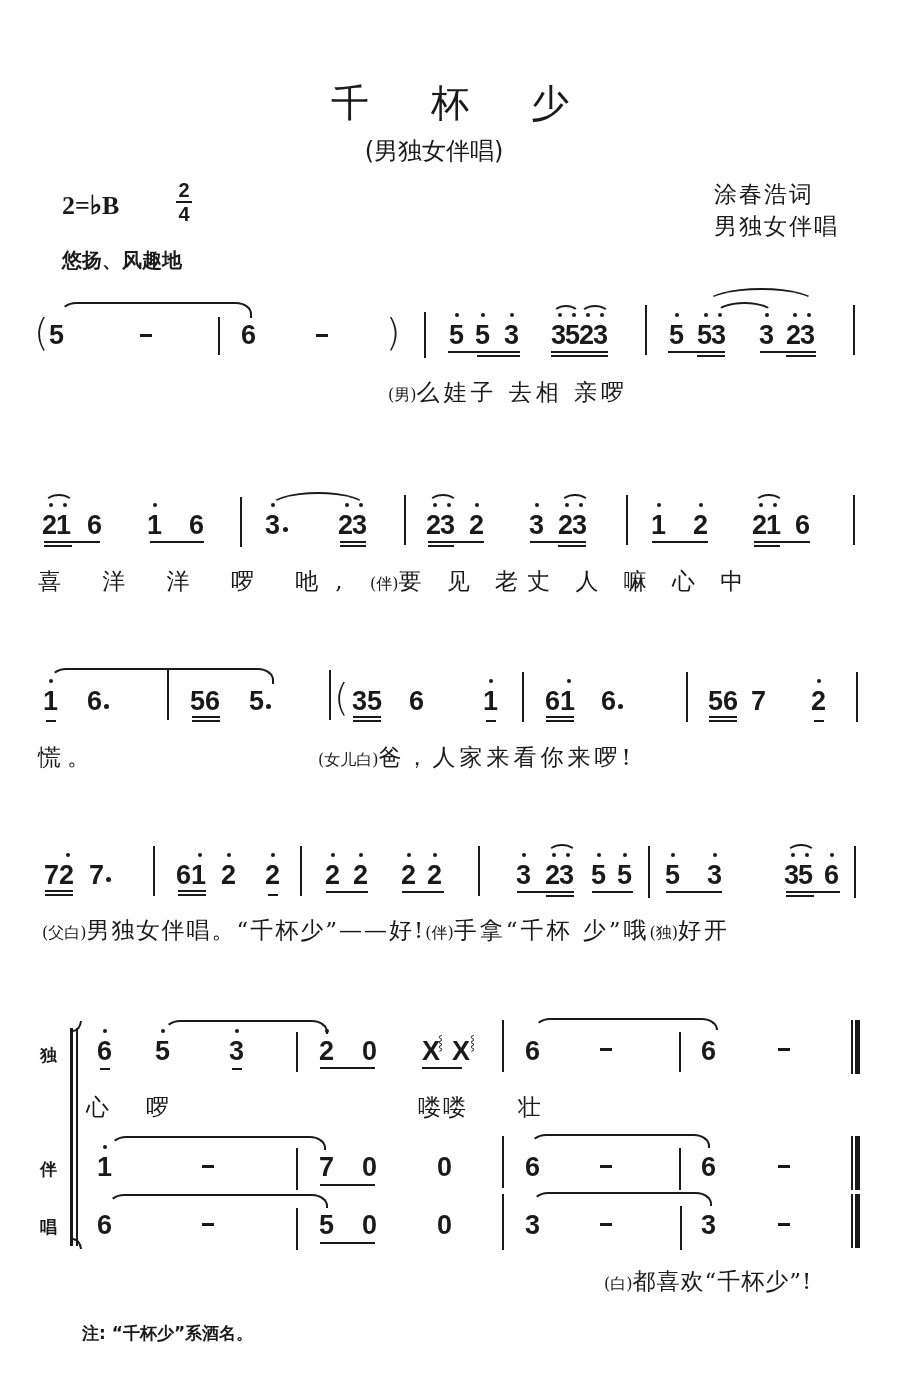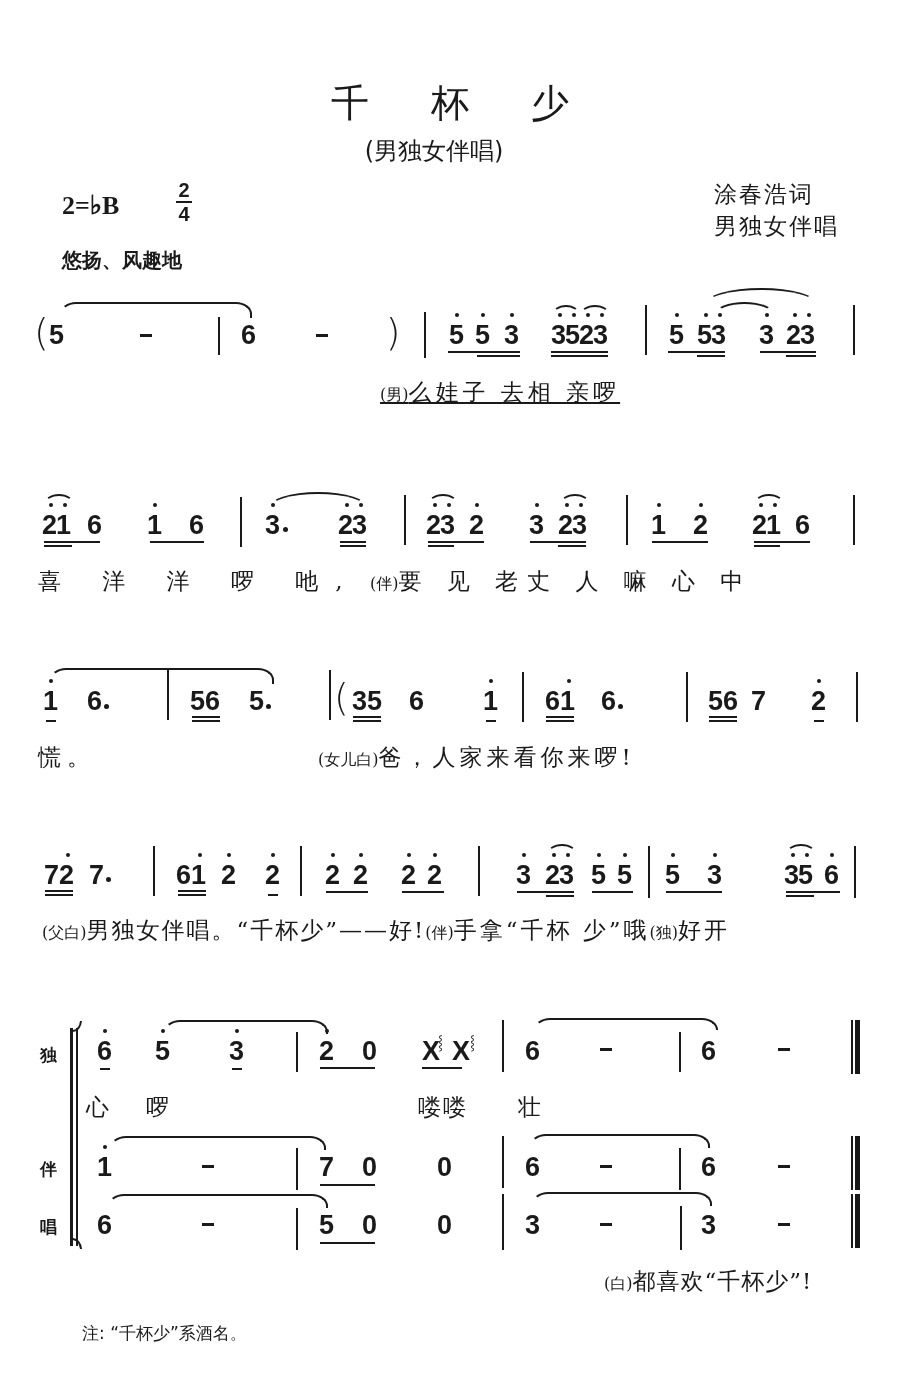--- a/index.html
+++ b/index.html
@@ -21,21 +21,21 @@
   .bar.thick { width:5px; }
   .ul { position:absolute; height:1.5px; background:#1a1a1a; }
   .slur { position:absolute; border:2px solid #1a1a1a; border-bottom:none; border-left-color:transparent; border-right-color:transparent; border-radius:50% 50% 0 0 / 100% 100% 0 0; }
   .slur2 { position:absolute; border-top:2px solid #1a1a1a; border-left:2px solid #1a1a1a; border-right:2px solid #1a1a1a; border-radius:16px 16px 0 0 / 12px 12px 0 0; border-bottom:none; border-left-color:#1a1a1a; }
   .paren { position:absolute; font-family:"DejaVu Sans", sans-serif; font-size:38px; line-height:38px; font-weight:300; }
   .dot { position:absolute; width:5px; height:5px; border-radius:50%; background:#1a1a1a; }
   .lyr { position:absolute; font-family:"DejaVu Serif", serif; font-size:23px; white-space:nowrap; }
   .lyr .sm { font-size:16px; }
   .lbl { position:absolute; font-family:"DejaVu Sans", sans-serif; font-weight:bold; font-size:17px; }
   .brace { position:absolute; }
-  .note { left:82px; top:1322px; font-size:17px; font-weight:normal; font-family:"DejaVu Sans", sans-serif; }
+  .note { left:82px; top:1322px; font-size:17px; font-weight:bold; font-family:"DejaVu Sans", sans-serif; }
   .wavy { position:absolute; font-size:14px; font-family:"DejaVu Sans", sans-serif; }
 </style>
 </head>
 <body>
 
 <div class="abs title">千杯少</div>
 <div class="abs subtitle">(男独女伴唱)</div>
 <div class="abs credits">
   <div>涂春浩词</div>
   <div>男独女伴唱</div>
@@ -82,21 +82,21 @@
   <div class="ul" style="left:697px;top:355px;width:28px;"></div>
   <div class="n dh" style="left:758px;top:320px;">3</div>
   <div class="n dh" style="left:786px;top:320px;width:14px;">2</div>
   <div class="n dh" style="left:800px;top:320px;width:14px;">3</div>
   <div class="ul" style="left:760px;top:351px;width:56px;"></div>
   <div class="ul" style="left:786px;top:355px;width:30px;"></div>
   <div class="slur" style="left:715px;top:302px;width:55px;height:10px;"></div>
   <div class="slur" style="left:705px;top:288px;width:108px;height:14px;"></div>
   <div class="bar" style="left:853px;top:305px;height:50px;"></div>
 
-  <div class="lyr" style="left:380px;top:377px;text-decoration:underline;">
+  <div class="lyr" style="left:388px;top:377px;">
     <span class="sm">(男)</span><span style="letter-spacing:4px;white-space:pre;">么娃子 去相 亲啰</span>
   </div>
 </div>
 
 <div>
   <div class="n dh" style="left:42px;top:510px;width:14px;">2</div>
   <div class="n dh" style="left:56px;top:510px;width:14px;">1</div>
   <div class="slur" style="left:44px;top:494px;width:26px;height:8px;"></div>
   <div class="n" style="left:86px;top:510px;">6</div>
   <div class="ul" style="left:44px;top:541px;width:56px;"></div>

